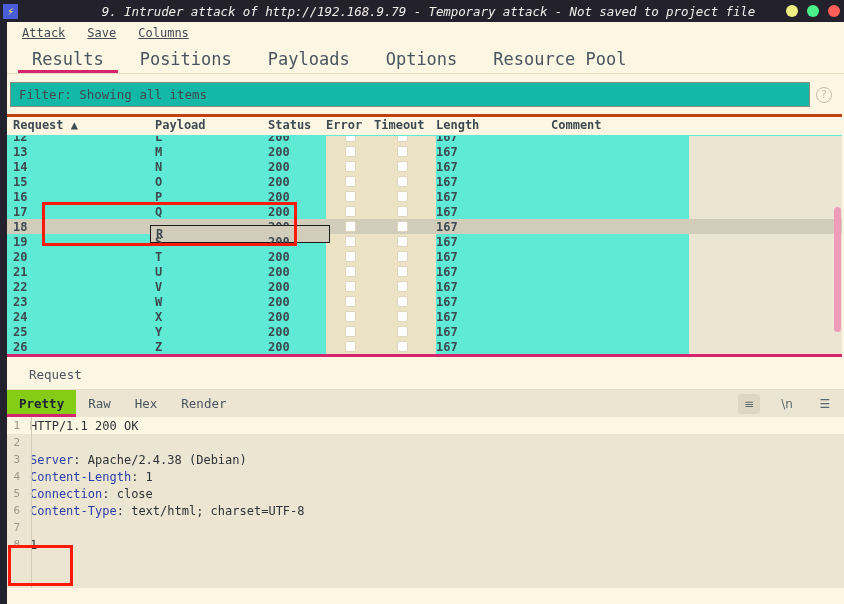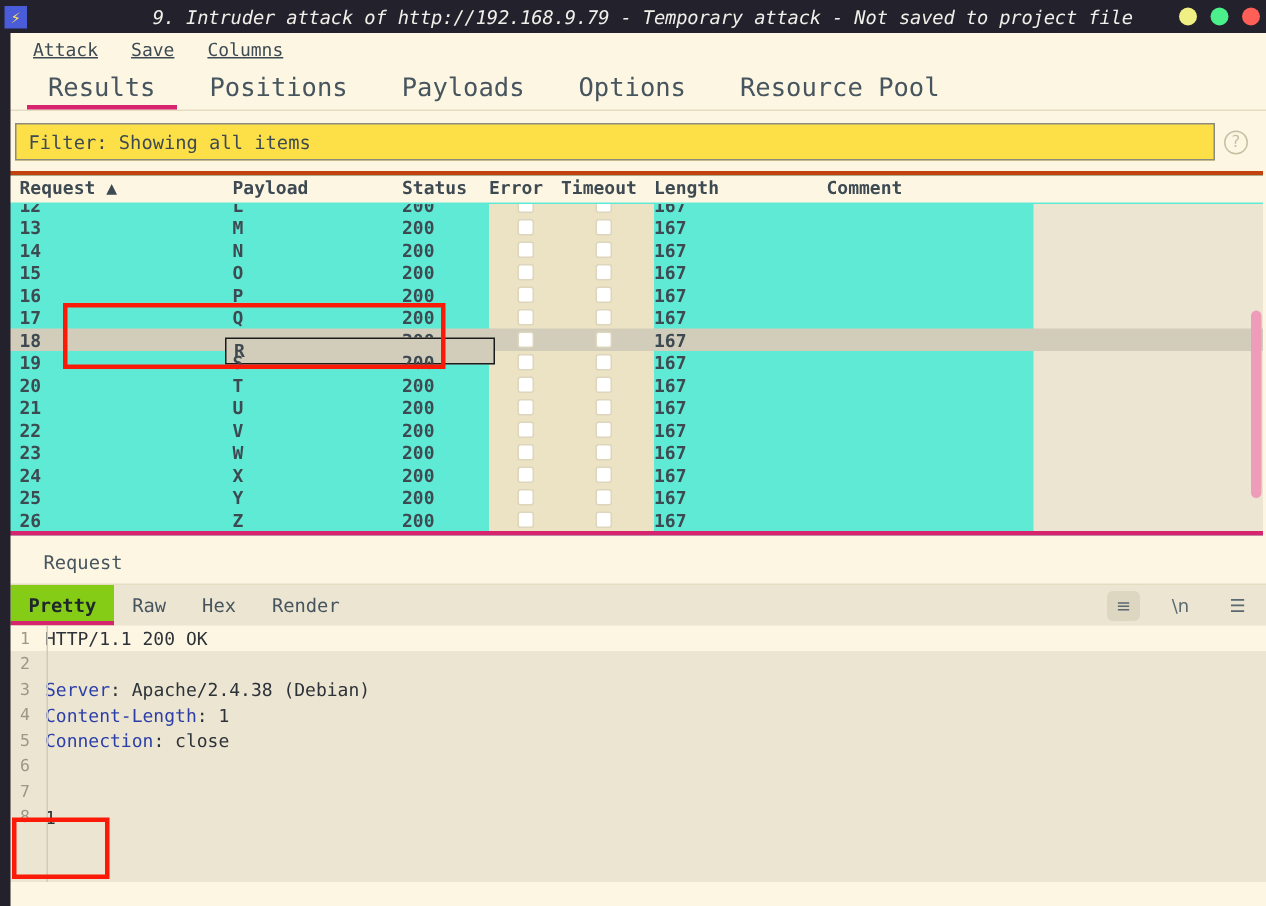--- a/index.html
+++ b/index.html
@@ -103,21 +103,21 @@
   .filterwrap {
     padding: 8px 8px 7px 10px;
     display: flex;
     align-items: center;
     gap: 6px;
   }
   .filterbar {
     flex: 1;
     height: 25px;
     border: 1px solid #8d8b80;
-    background: #fde047;
+    background: #14b8a6;
     display: flex; align-items: center;
     padding-left: 8px;
     font-size: 12.5px;
     color: #3e4a52;
     font-family: "DejaVu Sans Mono", monospace;
   }
   .help-icon {
     width: 16px; height: 16px;
     border: 1.5px solid #c8bfa3;
     border-radius: 50%;
@@ -629,20 +629,21 @@
       <div class="codeline">
         <div class="lnum">4</div>
         <div class="ltext"><span class="hk">Content-Length</span><span>: 1</span></div>
       </div>
       <div class="codeline">
         <div class="lnum">5</div>
         <div class="ltext"><span class="hk">Connection</span><span>: close</span></div>
       </div>
       <div class="codeline">
         <div class="lnum">6</div>
+        <div class="ltext"><span class="hk">Content-Type</span><span>: text/html; charset=UTF-8</span></div>
       </div>
       <div class="codeline">
         <div class="lnum">7</div>
         <div class="ltext"><span></span></div>
       </div>
       <div class="codeline">
         <div class="lnum">8</div>
         <div class="ltext"><span>1</span></div>
       </div>
     </div>

